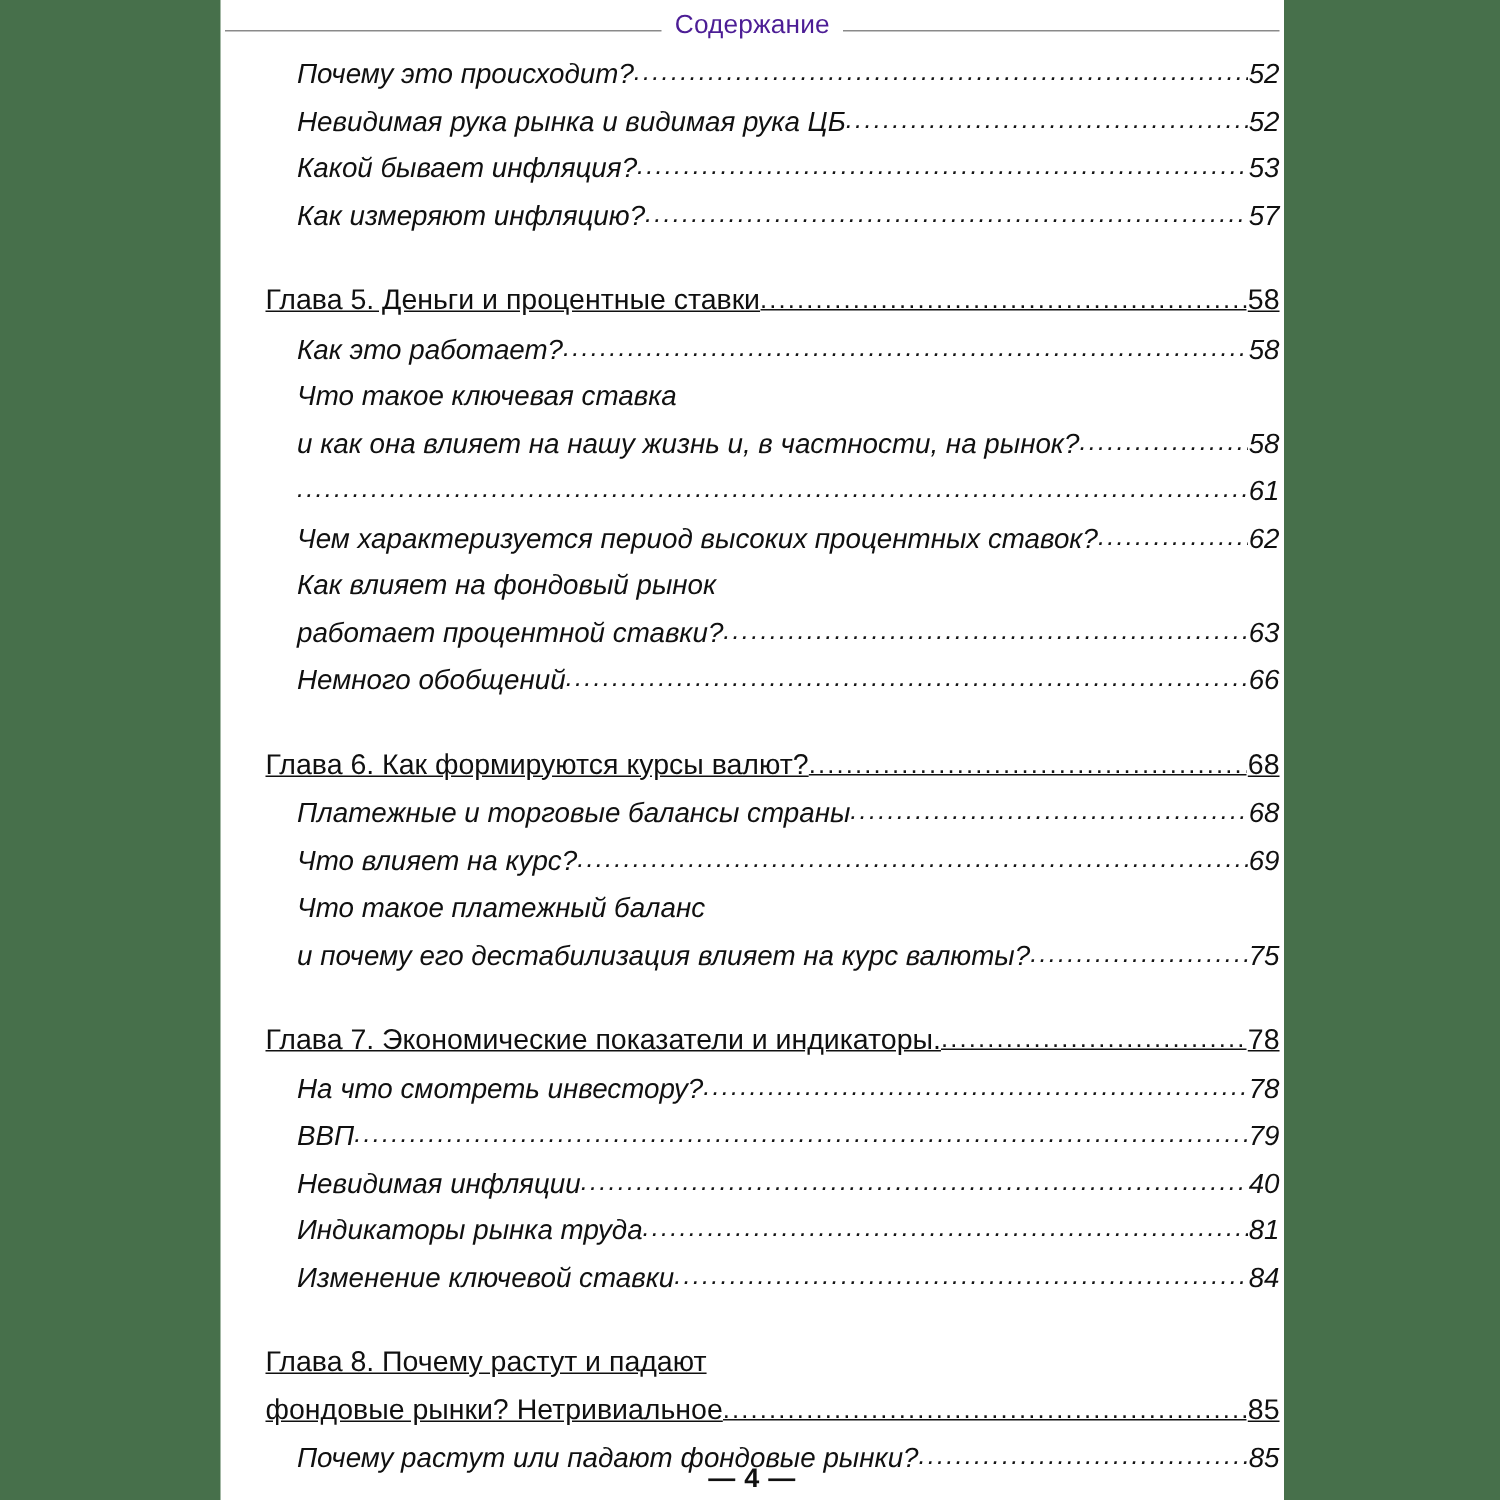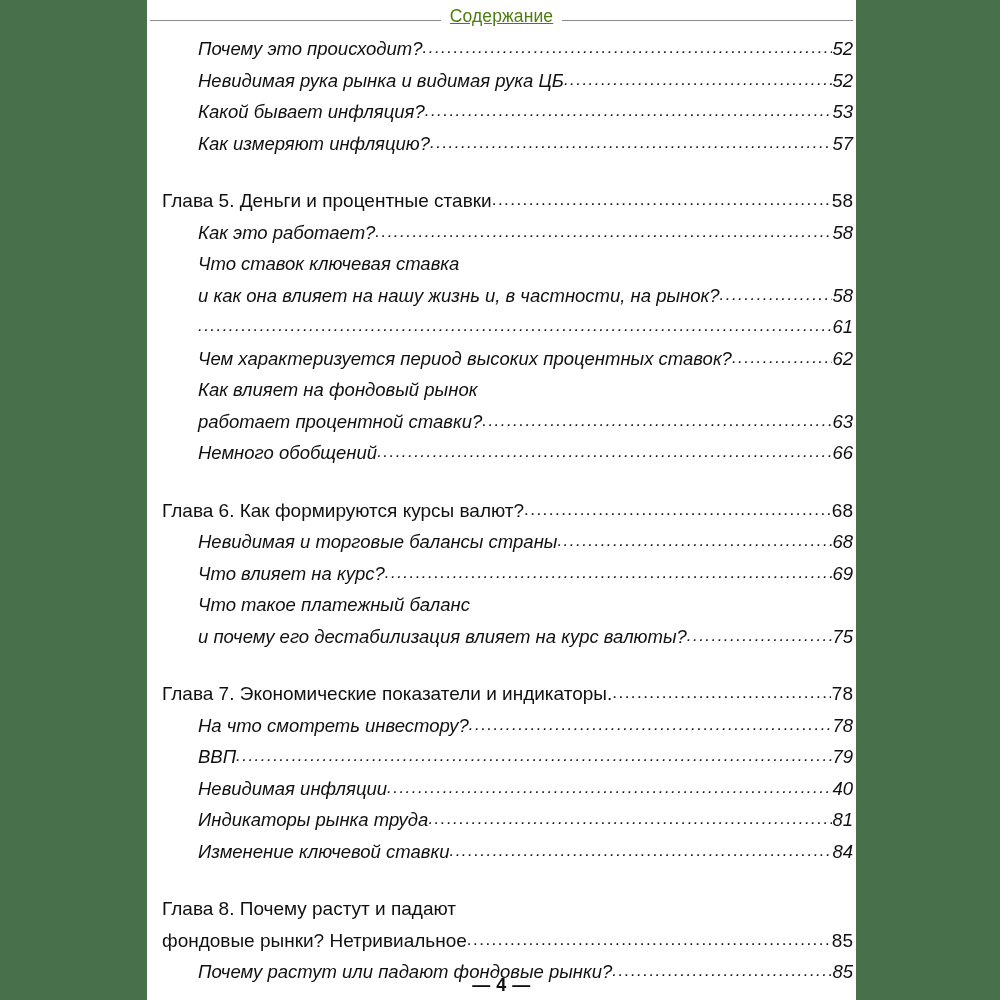--- a/index.html
+++ b/index.html
@@ -38,25 +38,24 @@
   }
   .header .rule {
     flex: 1 1 auto;
     height: 1px;
     background: #8a8a8a;
     margin-top: 11px;
   }
   .header .title {
     flex: 0 0 auto;
     font-size: 17.5px;
-    color: #4d7c0f;
+    color: #4c1d95;
     letter-spacing: 0.1px;
     white-space: nowrap;
     margin-top: 2px;
-    text-decoration: underline;
   }
 
   
   .toc {
     position: absolute;
     left: 0;
     top: 33px;
     width: 709px;
   }
 
@@ -92,24 +91,25 @@
   }
   .entry .page {
     flex: 0 0 auto;
     white-space: nowrap;
     text-align: center;
     padding-left: 0.5px;
   }
 
   
   .entry.chapter {
-    padding-left: 15px;
+    padding-left: 30px;
     padding-right: 3px;
     font-size: 19px;
     font-style: normal;
+    text-decoration: underline;
   }
   .entry.chapter .page { font-size: 19px; }
 
   
   .entry.sub {
     padding-left: 51px;
     padding-right: 3px;
     font-size: 18.5px;
     font-style: italic;
   }
@@ -170,21 +170,21 @@
           <span class="label">Глава 5. Деньги и процентные ставки </span>
           <span class="leader">.......................................................................................................................................................................................................</span>
           <span class="page">58</span>
         </div>
         <div class="entry sub">
           <span class="label">Как это работает?</span>
           <span class="leader">.......................................................................................................................................................................................................</span>
           <span class="page">58</span>
         </div>
         <div class="entry sub noleader">
-          <span class="label">Что ставок ключевая ставка</span>
+          <span class="label">Что такое ключевая ставка</span>
           <span class="leader"></span>
           <span class="page"></span>
         </div>
         <div class="entry sub">
           <span class="label">и как она влияет на нашу жизнь и, в частности, на рынок?</span>
           <span class="leader">.......................................................................................................................................................................................................</span>
           <span class="page">58</span>
         </div>
         <div class="entry sub">
           <span class="leader">.......................................................................................................................................................................................................</span>
@@ -211,21 +211,21 @@
           <span class="page">66</span>
         </div>
       </div>
       <div class="block">
         <div class="entry chapter">
           <span class="label">Глава 6. Как формируются курсы валют?</span>
           <span class="leader">.......................................................................................................................................................................................................</span>
           <span class="page">68</span>
         </div>
         <div class="entry sub">
-          <span class="label">Невидимая и торговые балансы страны </span>
+          <span class="label">Платежные и торговые балансы страны </span>
           <span class="leader">.......................................................................................................................................................................................................</span>
           <span class="page">68</span>
         </div>
         <div class="entry sub">
           <span class="label">Что влияет на курс?</span>
           <span class="leader">.......................................................................................................................................................................................................</span>
           <span class="page">69</span>
         </div>
         <div class="entry sub noleader">
           <span class="label">Что такое платежный баланс</span>

